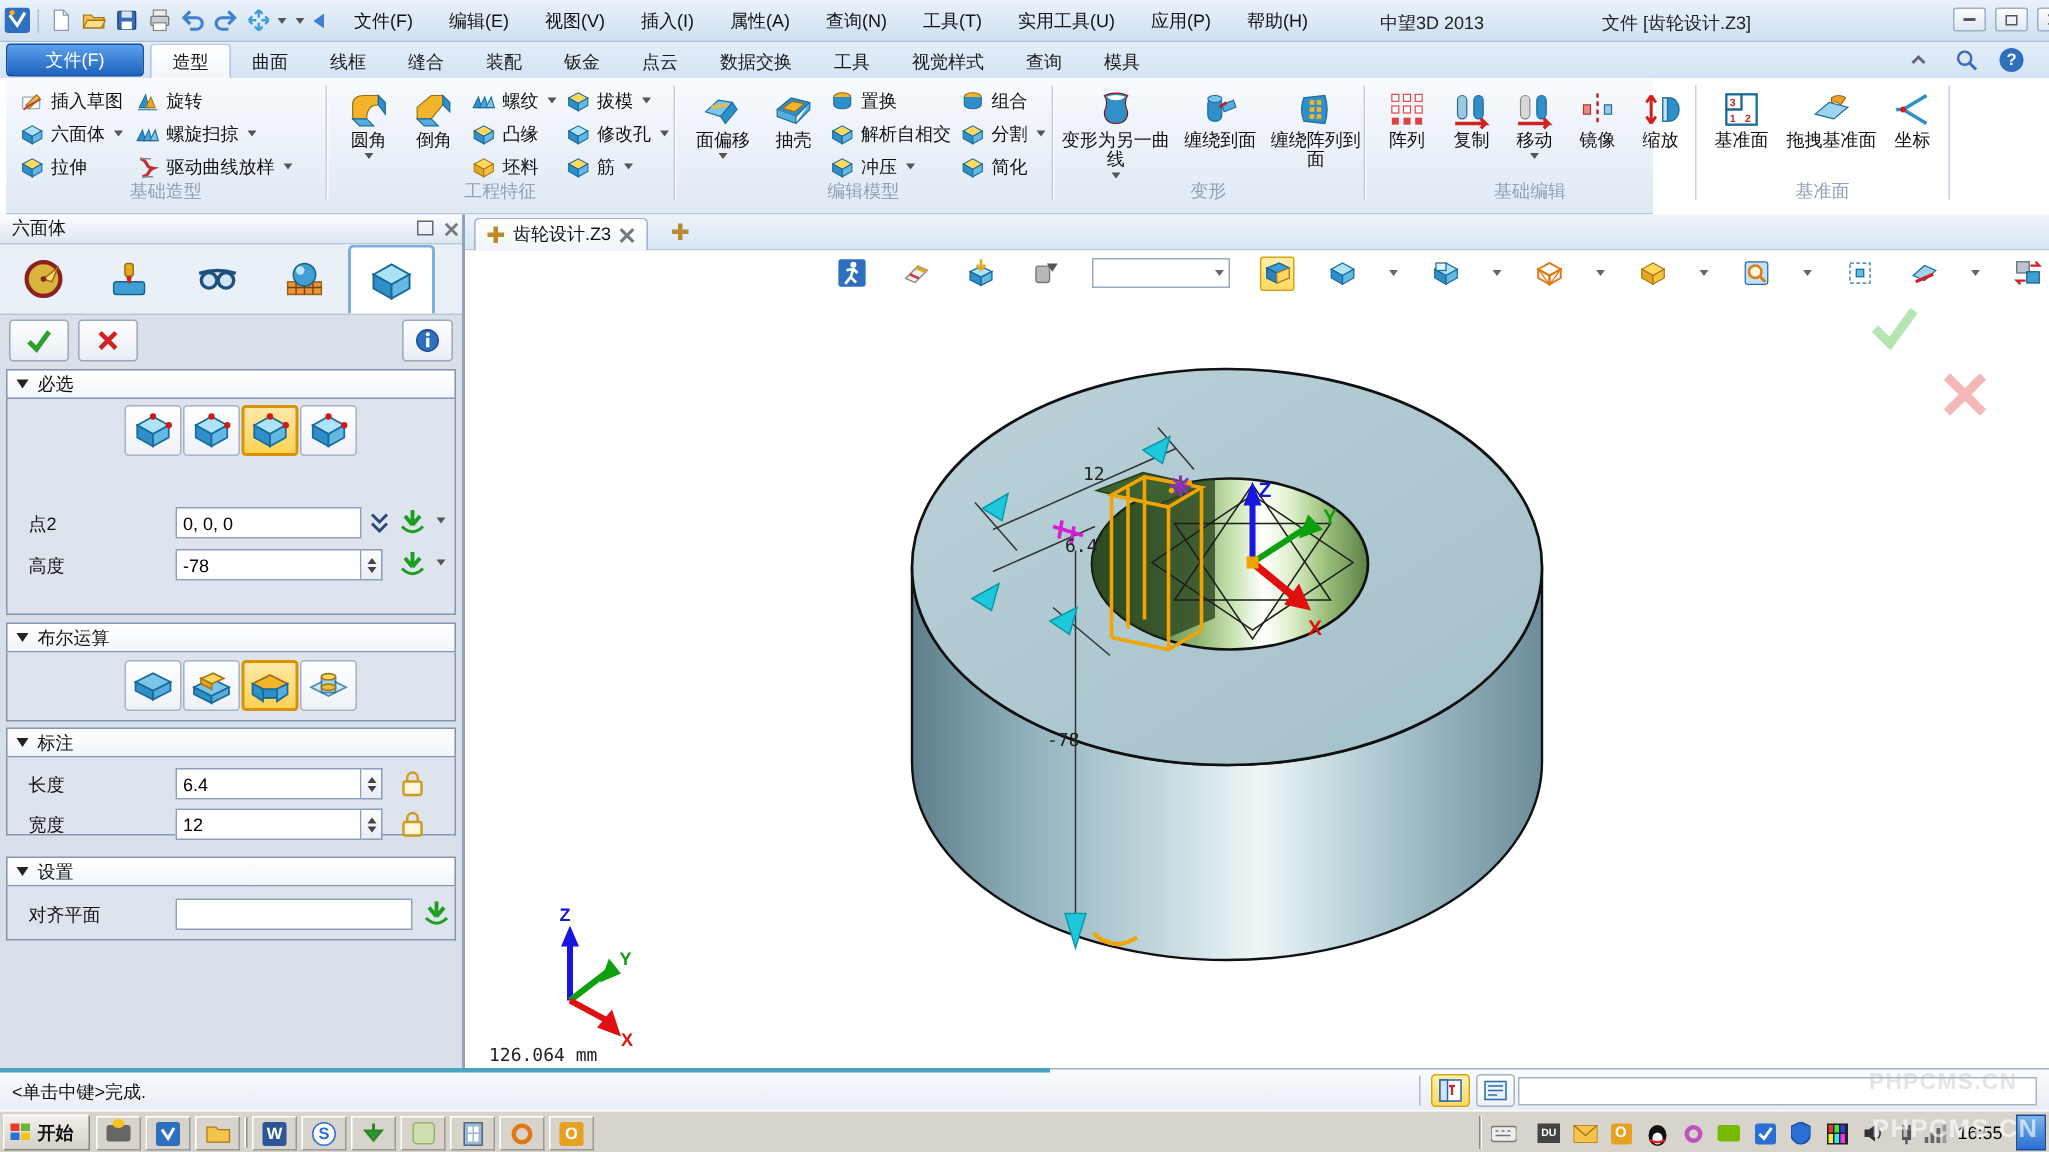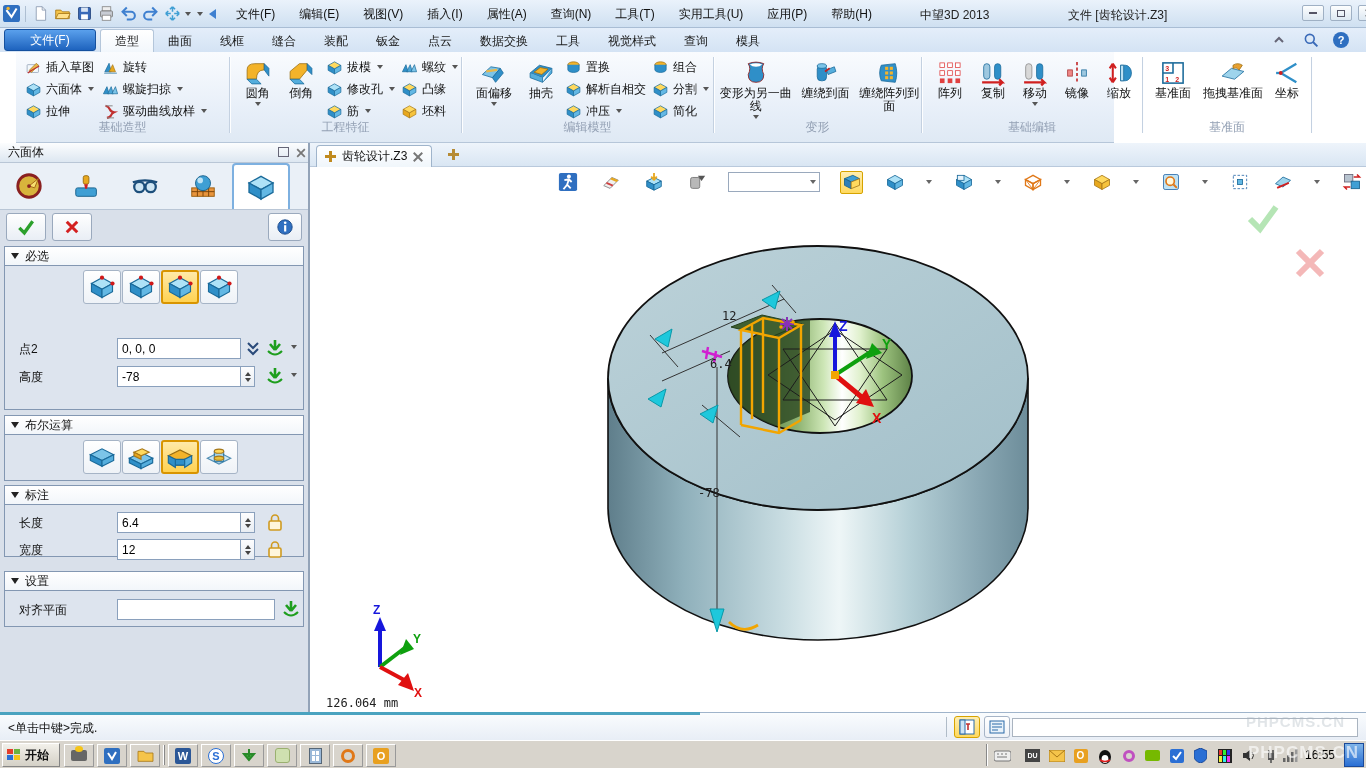--- a/index.html
+++ b/index.html
@@ -12,21 +12,21 @@
 .qicon{width:20px;height:20px;margin:0 1px;display:flex;align-items:center;justify-content:center}
 .menu-item{padding:0 12px;height:22px;line-height:22px;cursor:default;white-space:nowrap}
 .tbar-title{color:#222;white-space:nowrap}
 .wbtn{width:22px;height:16px;margin-left:6px;display:flex;align-items:center;justify-content:center;border:1px solid #9fb0c4;background:linear-gradient(#fdfefe,#dde8f2);border-radius:2px}
 
 .tabrow{position:absolute;left:0;top:28px;width:1366px;height:24px;background:linear-gradient(#e4eefa,#d4e3f4)}
 .filebtn{position:absolute;left:4px;top:1px;width:92px;height:22px;background:linear-gradient(#5aa0ec,#1e63be);border:1px solid #15509e;border-radius:3px;color:#fff;text-align:center;line-height:21px}
 .rtab{display:inline-block;height:23px;line-height:23px;padding:0 14px;color:#1a1a1a;white-space:nowrap}
 .rtab.active{background:linear-gradient(#ffffff,#f2f7fc);border:1px solid #b4c6da;border-bottom:none;border-radius:3px 3px 0 0}
 
-.ribbon{position:absolute;left:16px;top:52px;width:1098px;height:91px;background:linear-gradient(#f9fbfe,#e6eef8 70%,#dfe9f4);border-bottom:1px solid #b6c6d9}
+.ribbon{position:absolute;left:4px;top:52px;width:1098px;height:91px;background:linear-gradient(#f9fbfe,#e6eef8 70%,#dfe9f4);border-bottom:1px solid #b6c6d9}
 .rgroup{position:absolute;top:0;height:86px}
 .glabel{position:absolute;left:0;right:0;bottom:2px;text-align:center;color:#93a0b4;font-size:12px}
 .gsep{position:absolute;top:5px;height:76px;width:1px;background:#c4d1e1;box-shadow:1px 0 0 #fdfeff}
 .gcols{display:flex;gap:2px;padding:4px 2px 0 6px}
 .gcol{display:flex;flex-direction:column}
 .ri{display:flex;align-items:center;gap:4px;height:22px;padding:0 3px;white-space:nowrap}
 .rb{display:flex;flex-direction:column;align-items:center;justify-content:flex-start;padding-top:5px;text-align:center;line-height:13px;white-space:nowrap}
 .i16{width:17px;height:17px;flex:0 0 17px}
 .i28{width:30px;height:28px}
 .dd{width:0;height:0;border-left:3px solid transparent;border-right:3px solid transparent;border-top:4px solid #555;display:inline-block;margin-left:2px}
@@ -561,59 +561,59 @@
           </div>
         <div class="rb" style="width:46px">
             <svg class="i28">
               <use href="#bigCham"></use>
             </svg>
             <span>倒角</span>
           </div>
         <div class="gcol" style="padding-top:2px">
           <div class="ri">
               <svg class="i16">
+                <use href="#helixIc"></use>
+              </svg>
+              <span>螺纹</span>
+              <span class="dd"></span>
+            </div>
+          <div class="ri">
+              <svg class="i16">
+                <use href="#isocubeM"></use>
+              </svg>
+              <span>凸缘</span>
+            </div>
+          <div class="ri">
+              <svg class="i16">
+                <use href="#isocubeY"></use>
+              </svg>
+              <span>坯料</span>
+            </div>
+        </div>
+        <div class="gcol" style="padding-top:2px">
+          <div class="ri">
+              <svg class="i16">
                 <use href="#isocubeM"></use>
               </svg>
               <span>拔模</span>
               <span class="dd"></span>
             </div>
           <div class="ri">
               <svg class="i16">
                 <use href="#isocube"></use>
               </svg>
               <span>修改孔</span>
               <span class="dd"></span>
             </div>
           <div class="ri">
               <svg class="i16">
                 <use href="#isocubeM"></use>
               </svg>
               <span>筋</span>
               <span class="dd"></span>
-            </div>
-        </div>
-        <div class="gcol" style="padding-top:2px">
-          <div class="ri">
-              <svg class="i16">
-                <use href="#helixIc"></use>
-              </svg>
-              <span>螺纹</span>
-              <span class="dd"></span>
-            </div>
-          <div class="ri">
-              <svg class="i16">
-                <use href="#isocubeM"></use>
-              </svg>
-              <span>凸缘</span>
-            </div>
-          <div class="ri">
-              <svg class="i16">
-                <use href="#isocubeY"></use>
-              </svg>
-              <span>坯料</span>
             </div>
         </div>
       </div>
       <div class="glabel">工程特征</div>
     </div>
     <div class="gsep" style="left:445px"></div>
 
     <div class="rgroup" style="left:446px;width:251px">
       <div style="display:flex;padding:2px 0 0 6px">
         <div class="rb" style="width:52px">

